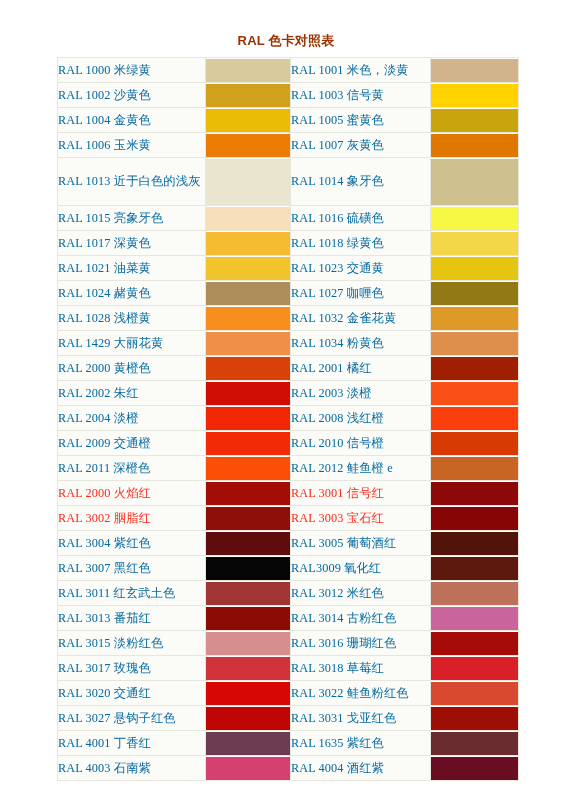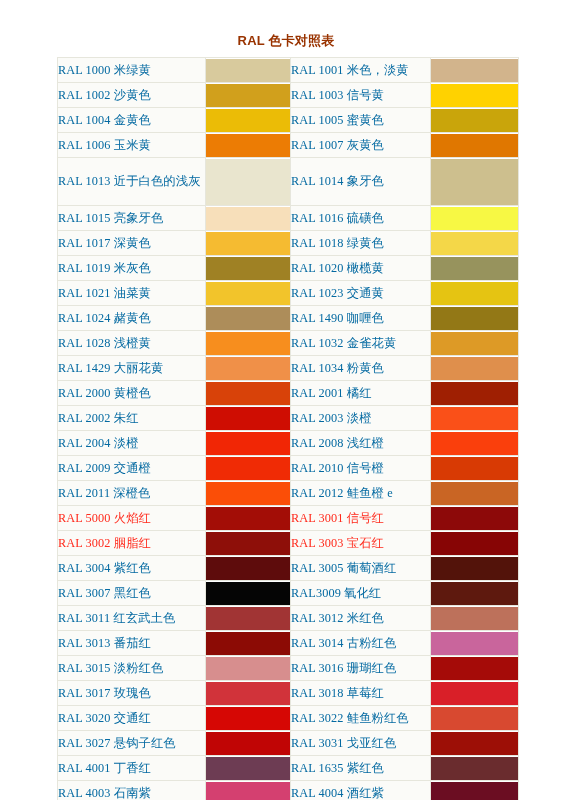--- a/index.html
+++ b/index.html
@@ -157,45 +157,35 @@
             <td class="label">RAL  1017 深黄色</td>
             <td class="swatch">
               <span class="swfill" style="background: rgb(245, 187, 49); height: 23px;"></span>
             </td>
             <td class="label">RAL  1018 绿黄色</td>
             <td class="swatch">
               <span class="swfill" style="background: rgb(244, 215, 72); height: 23px;"></span>
             </td>
           </tr>
           <tr class="row">
-            <td class="label">RAL  1019 米灰色</td>
-            <td class="swatch">
-              <span class="swfill" style="background: rgb(159, 129, 36); height: 23px;"></span>
-            </td>
-            <td class="label">RAL  1020 橄榄黄</td>
-            <td class="swatch">
-              <span class="swfill" style="background: rgb(151, 147, 93); height: 23px;"></span>
-            </td>
-          </tr>
-          <tr class="row">
             <td class="label">RAL  1021 油菜黄</td>
             <td class="swatch">
               <span class="swfill" style="background: rgb(242, 196, 43); height: 23px;"></span>
             </td>
             <td class="label">RAL  1023 交通黄</td>
             <td class="swatch">
               <span class="swfill" style="background: rgb(229, 196, 18); height: 23px;"></span>
             </td>
           </tr>
           <tr class="row">
             <td class="label">RAL  1024 赭黄色</td>
             <td class="swatch">
               <span class="swfill" style="background: rgb(173, 141, 90); height: 23px;"></span>
             </td>
-            <td class="label">RAL  1490 咖喱色</td>
+            <td class="label">RAL  1027 咖喱色</td>
             <td class="swatch">
               <span class="swfill" style="background: rgb(147, 120, 22); height: 23px;"></span>
             </td>
           </tr>
           <tr class="row">
             <td class="label">RAL  1028 浅橙黄</td>
             <td class="swatch">
               <span class="swfill" style="background: rgb(247, 142, 30); height: 23px;"></span>
             </td>
             <td class="label">RAL  1032 金雀花黄</td>
@@ -257,21 +247,21 @@
             <td class="label">RAL  2011 深橙色</td>
             <td class="swatch">
               <span class="swfill" style="background: rgb(251, 78, 7); height: 23px;"></span>
             </td>
             <td class="label">RAL  2012 鲑鱼橙 e</td>
             <td class="swatch">
               <span class="swfill" style="background: rgb(201, 101, 36); height: 23px;"></span>
             </td>
           </tr>
           <tr class="row">
-            <td class="label red">RAL  5000 火焰红</td>
+            <td class="label red">RAL  2000 火焰红</td>
             <td class="swatch">
               <span class="swfill" style="background: rgb(163, 13, 6); height: 23px;"></span>
             </td>
             <td class="label red">RAL  3001 信号红</td>
             <td class="swatch">
               <span class="swfill" style="background: rgb(141, 9, 9); height: 23px;"></span>
             </td>
           </tr>
           <tr class="row">
             <td class="label red">RAL  3002 胭脂红</td>

